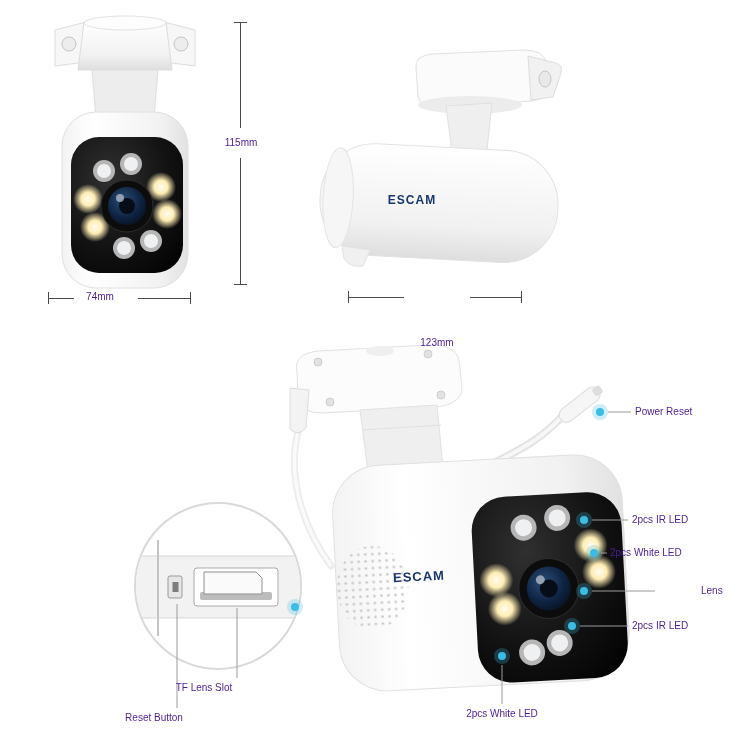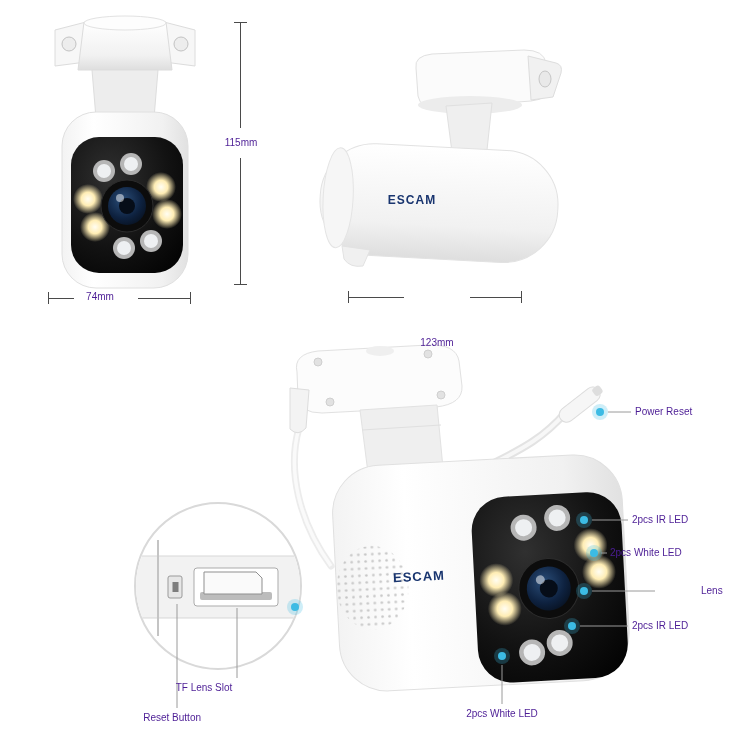--- a/index.html
+++ b/index.html
@@ -228,15 +228,15 @@
   <div class="logo" style="left:381px; top:193px; width:62px;">ESCAM</div>
   <div class="logo" style="left:388px; top:569px; width:62px; font-size:13px; transform:rotate(-3deg);">ESCAM</div>
 
   <div class="label" style="left:635px; top:405px;">Power Reset</div>
   <div class="label" style="left:632px; top:513px;">2pcs IR LED</div>
   <div class="label" style="left:610px; top:546px;">2pcs White LED</div>
   <div class="label" style="left:677px; top:584px;margin-left:24px;">Lens</div>
   <div class="label" style="left:632px; top:619px;">2pcs IR LED</div>
   <div class="label centered" style="left:435px; top:707px; width:134px;">2pcs White LED</div>
   <div class="label centered" style="left:158px; top:681px; width:92px;">TF Lens Slot</div>
-  <div class="label centered" style="left:107px; top:711px; width:94px;text-align:right;">Reset Button</div>
+  <div class="label centered" style="left:107px; top:711px; width:94px;">Reset Button</div>
 
 </div>
 
 </body></html>

